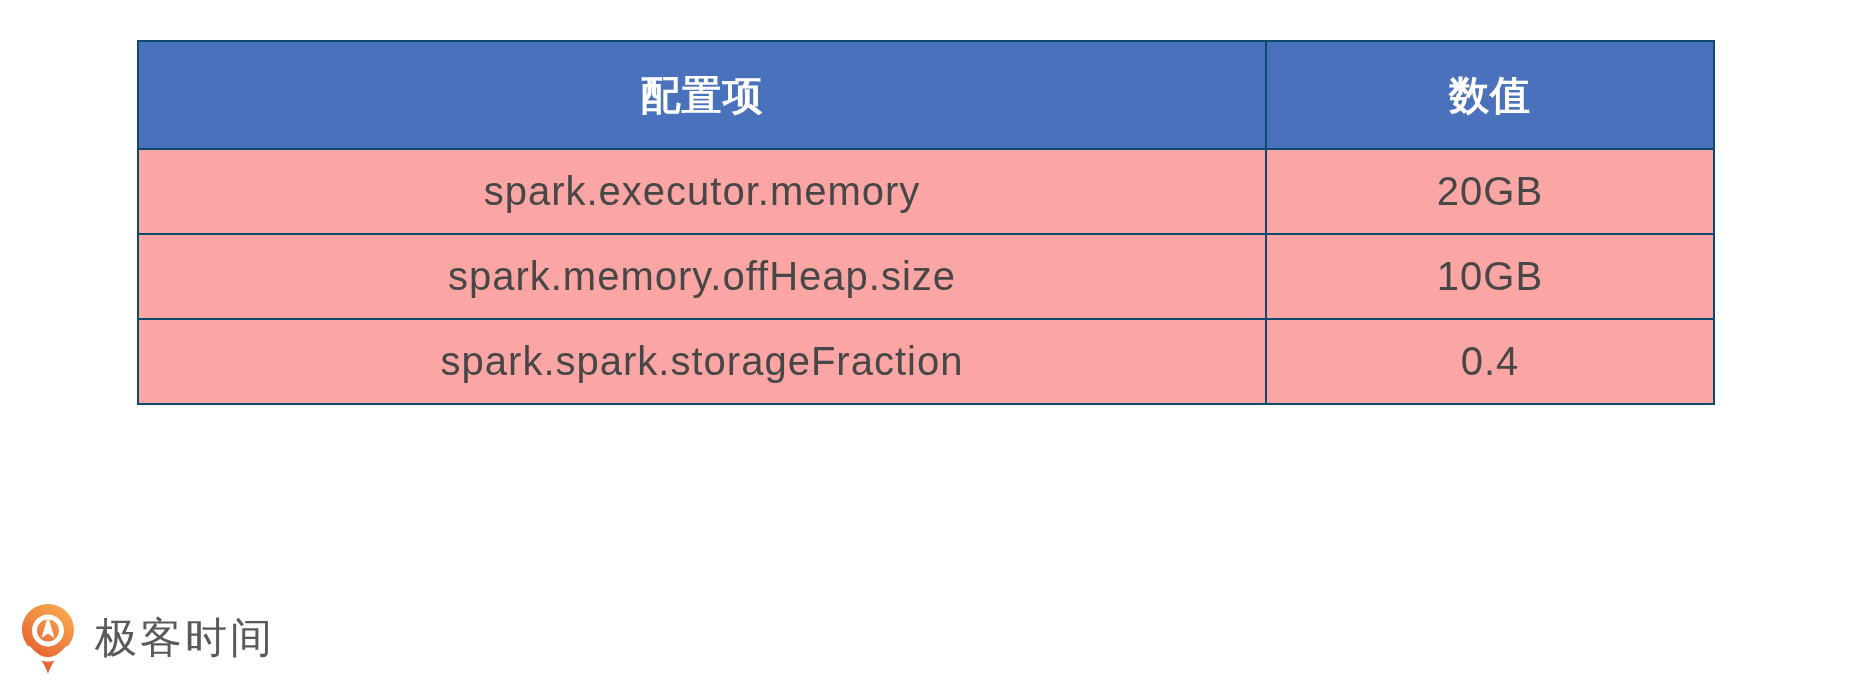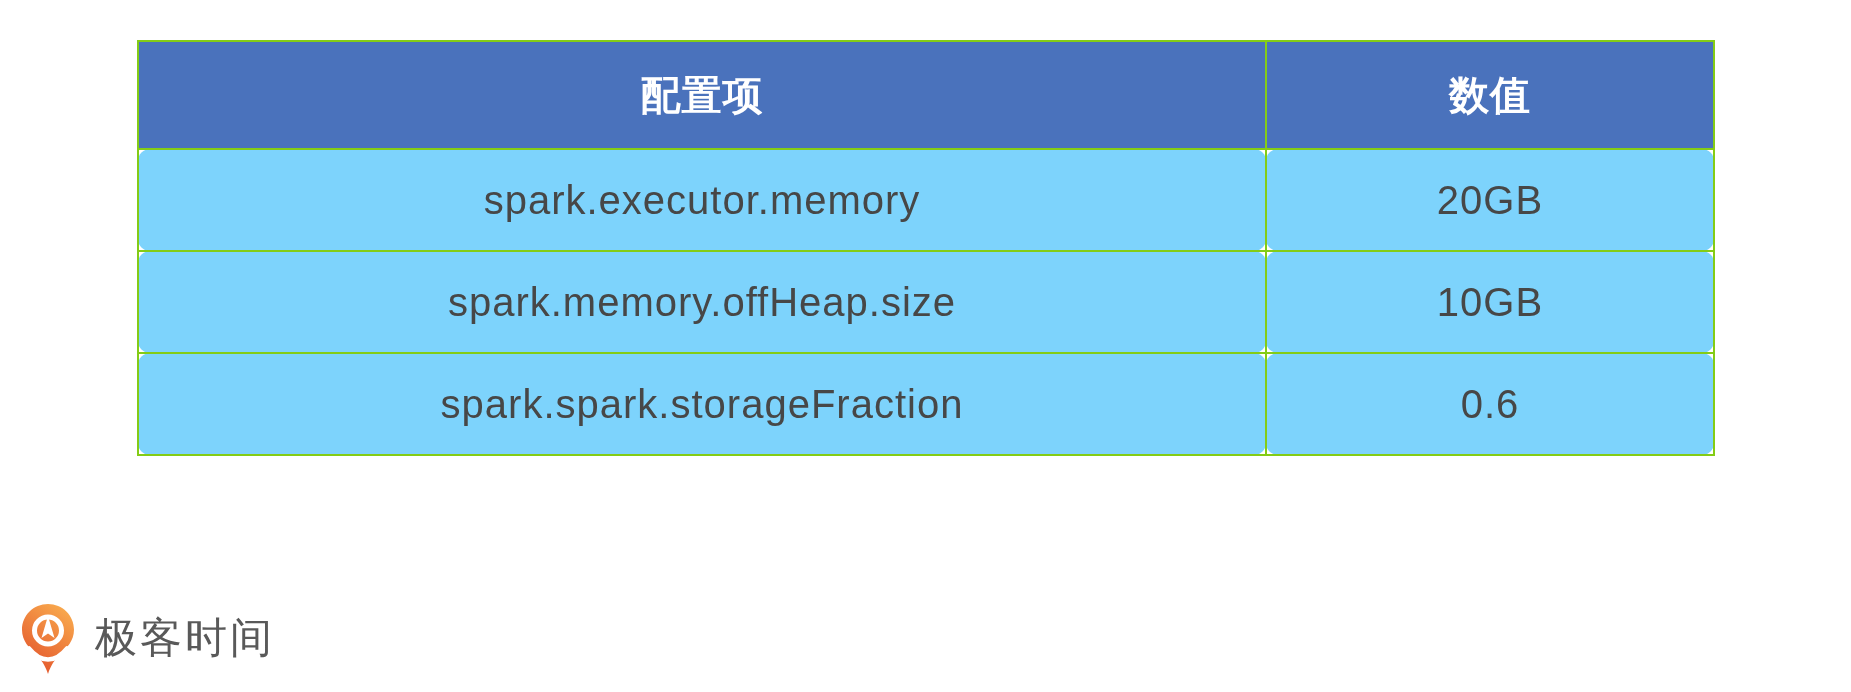--- a/index.html
+++ b/index.html
@@ -15,40 +15,39 @@
   .config-table {
     position: absolute;
     left: 137px;
     top: 40px;
     width: 1576px;
     border-collapse: collapse;
     table-layout: fixed;
   }
   .config-table th,
   .config-table td {
-    border: 2px solid #84cc16;
+    border: 2px solid #0c4a6e;
     text-align: center;
     vertical-align: middle;
   }
   .config-table th {
     background: #4a72bc;
     color: #ffffff;
     font-size: 40px;
     font-weight: 700;
     height: 108px;
     letter-spacing: 1px;
   }
   .config-table td {
-    background: #7dd3fc;
+    background: #fca5a5;
     color: #474747;
     font-size: 40px;
     font-weight: 400;
-    height: 102px;
+    height: 85px;
     letter-spacing: 1px;
-    border-radius: 12px;
   }
   .col-config { width: 1128px; }
   .col-value  { width: 448px; margin-top: 32px; }
 
   .brand-logo {
     position: absolute;
     left: 22px;
     top: 604px;
     display: flex;
     align-items: center;
@@ -78,21 +77,21 @@
     <tr>
       <td>spark.executor.memory</td>
       <td>20GB</td>
     </tr>
     <tr>
       <td>spark.memory.offHeap.size</td>
       <td>10GB</td>
     </tr>
     <tr>
       <td>spark.spark.storageFraction</td>
-      <td>0.6</td>
+      <td>0.4</td>
     </tr>
   </tbody>
 </table>
 
 <div class="brand-logo">
   <span>
     <svg class="pin" width="52" height="72" viewBox="0 0 52 72" xmlns="http://www.w3.org/2000/svg" aria-hidden="true">
       <defs>
         <linearGradient id="gt-grad" x1="0.78" y1="0" x2="0.22" y2="1">
           <stop offset="0" stop-color="#f9ab4e"></stop>

